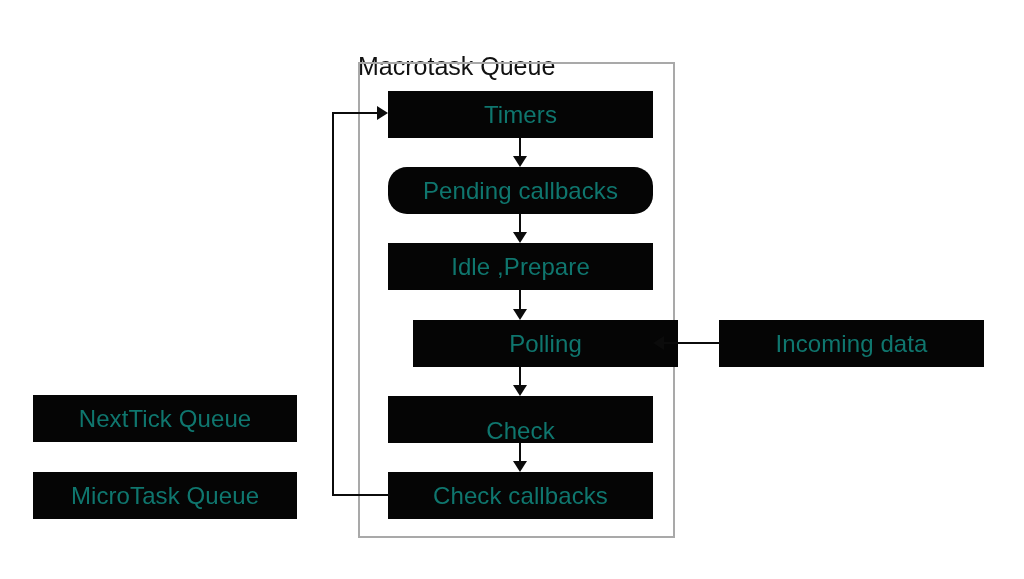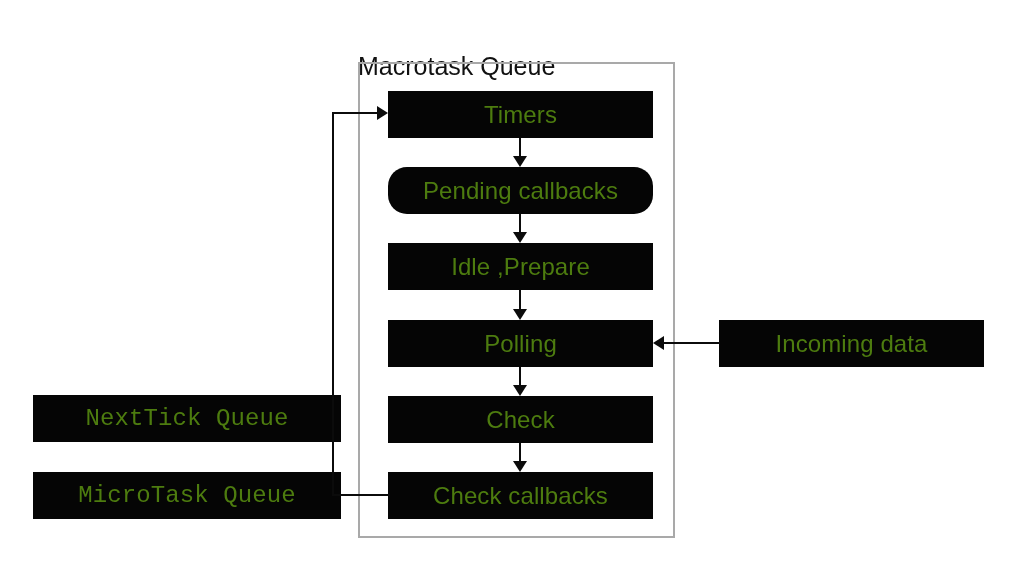--- a/index.html
+++ b/index.html
@@ -40,40 +40,39 @@
     height: 476px;
     border: 2px solid #a9a9a9;
     box-sizing: border-box;
     background: transparent;
   }
 
   
   .node {
     position: absolute;
     background: #050505;
-    color: #4d7c0f;
+    color: #0f766e;
     display: flex;
     align-items: center;
     justify-content: center;
     font-size: 24px;
     line-height: 1;
     letter-spacing: 0.1px;
     white-space: nowrap;
     box-sizing: border-box;
   }
   .stage {
     left: 388px;
     width: 265px;
     height: 47px;
   }
   .side {
     left: 33px;
-    width: 308px;
+    width: 264px;
     height: 47px;
-    font-family: Liberation Mono, monospace;
   }
   .feeder {
     left: 719px;
     width: 265px;
     height: 47px;
   }
 
   
   .vlink {
     position: absolute;
@@ -161,25 +160,25 @@
   </div>
 
   <div class="node stage" style="top:167px;border-radius:19px;">
     <span>Pending callbacks</span>
   </div>
 
   <div class="node stage" style="top:243px;text-align:right;">
     <span>Idle ,Prepare</span>
   </div>
 
-  <div class="node stage" style="top:320px;">
+  <div class="node stage" style="top:320px;margin-left:25px;">
     <span>Polling</span>
   </div>
 
-  <div class="node stage" style="top:396px;">
+  <div class="node stage" style="top:396px;align-items:flex-end;">
     <span>Check</span>
   </div>
 
   <div class="node stage" style="top:472px;">
     <span>Check callbacks</span>
   </div>
 
   <div class="vlink" style="top:138px; height:18px;"></div>
   <div class="vlink-arrow" style="top:156px;"></div>
 

